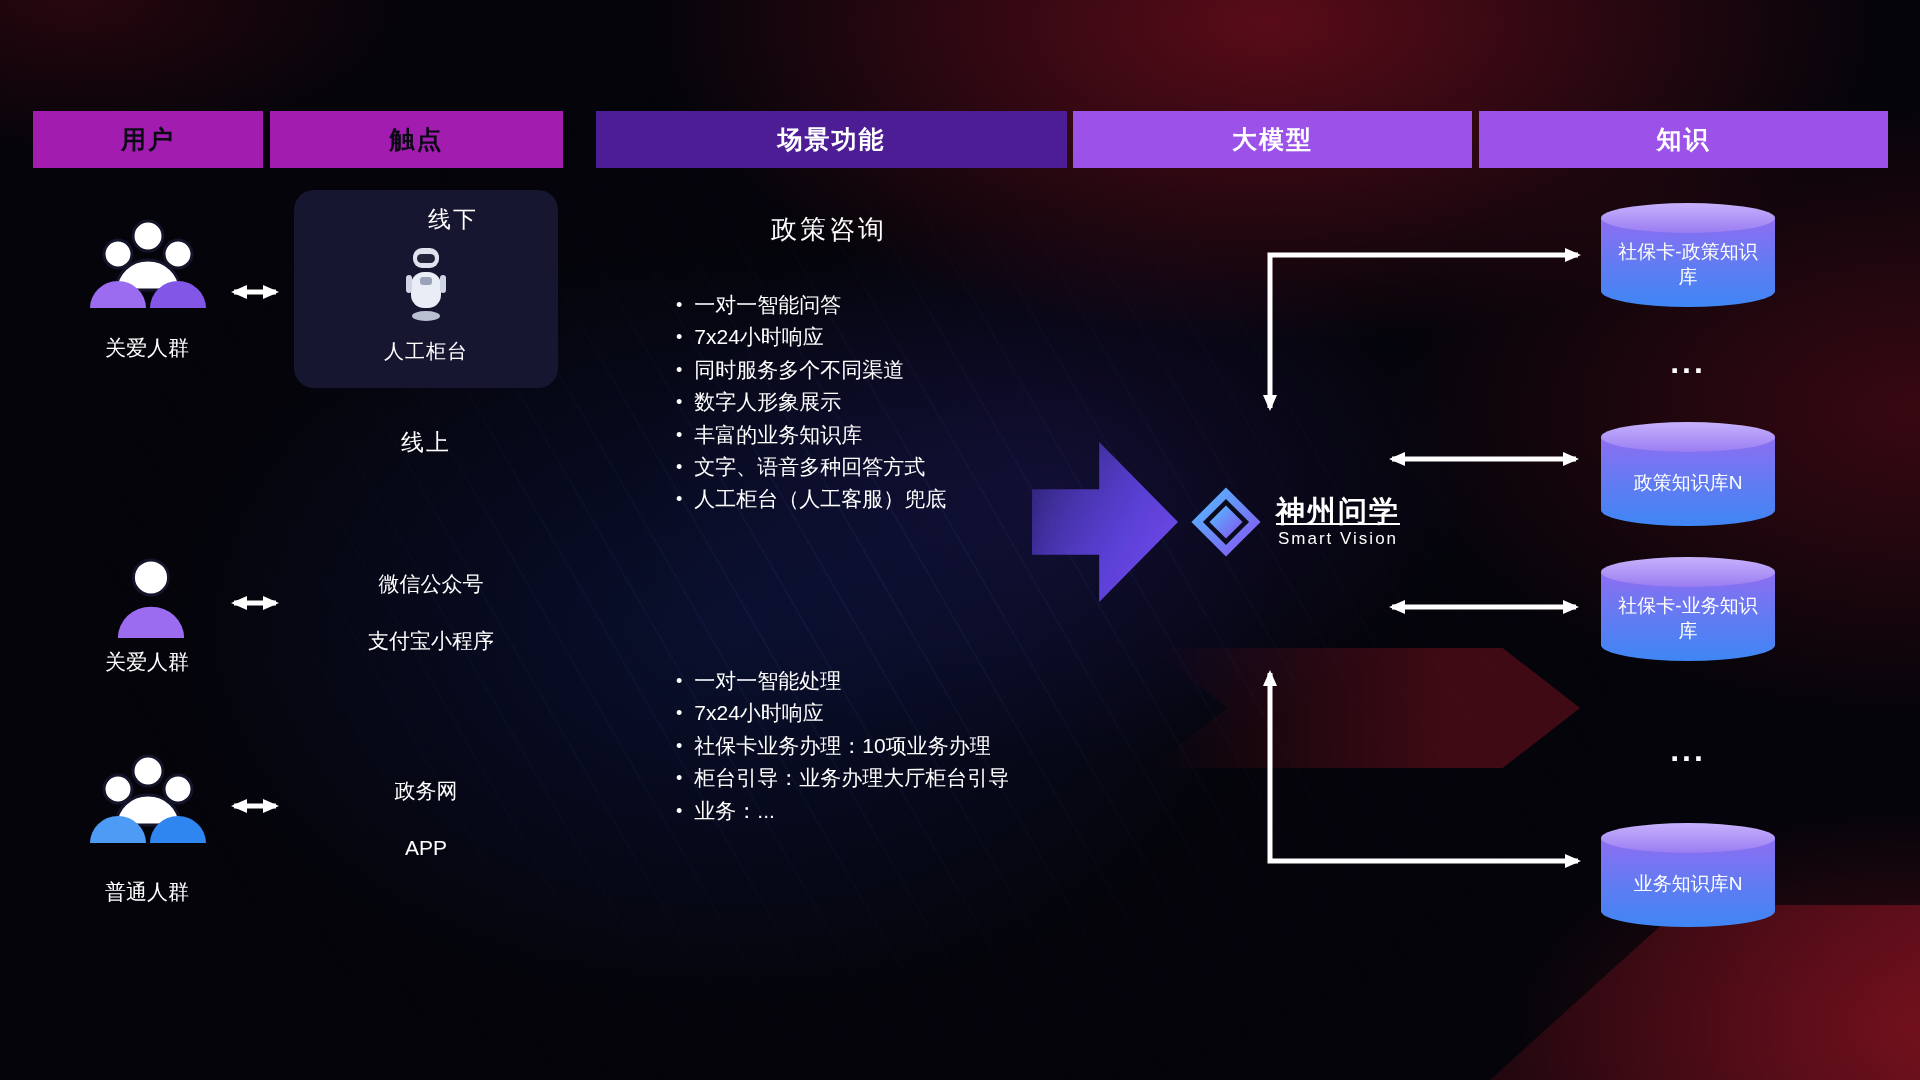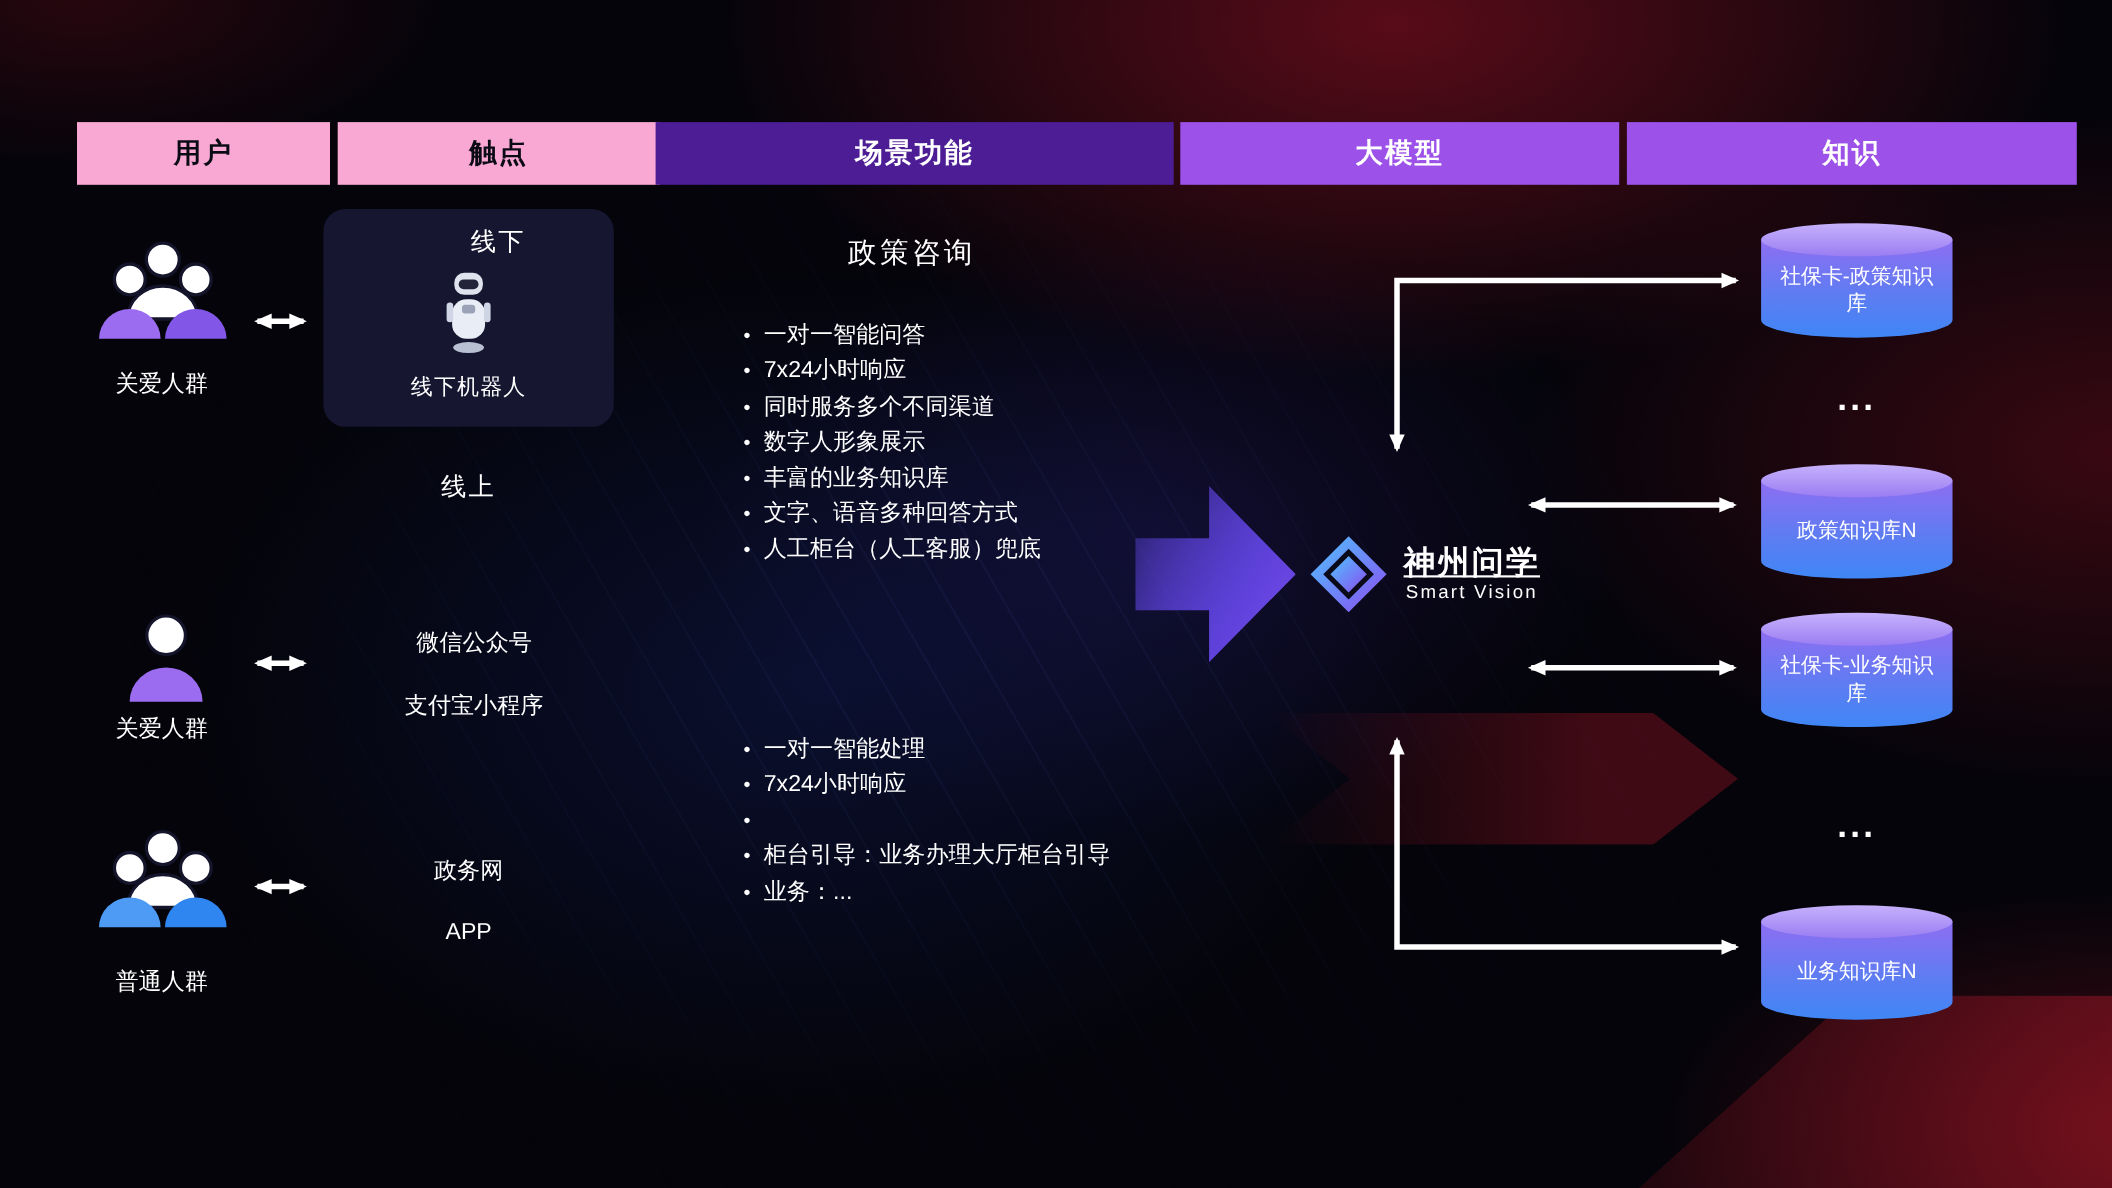--- a/index.html
+++ b/index.html
@@ -26,21 +26,21 @@
   .chev1 { position:absolute; left:1150px; top:648px; width:430px; height:120px;
     background: linear-gradient(90deg, rgba(140,16,30,0) 0%, rgba(160,20,36,0.55) 70%);
     clip-path: polygon(0 0, 82% 0, 100% 50%, 82% 100%, 0 100%, 18% 50%); opacity:.7; }
   .chev2 { position:absolute; left:1490px; top:905px; width:430px; height:175px;
     background: linear-gradient(90deg, rgba(150,18,34,0.25), rgba(190,26,44,0.5));
     clip-path: polygon(0 100%, 45% 0, 100% 0, 100% 100%); opacity:.8; }
 
   
   .hdr { position:absolute; top:111px; height:57px; line-height:57px;
     text-align:center; font-size:25px; font-weight:bold; letter-spacing:2px; }
-  .hdr-white  { background:#f9a8d4; color:#0a0a14;margin-left:37px; }
+  .hdr-white  { background:#a21caf; color:#0a0a14; }
   .hdr-blue   { background:#4c1d95; color:#fff; }
   .hdr-purple { background:#9c52e8; color:#fff; }
 
   
   .lbl { position:absolute; text-align:center; font-size:21px; color:#fff; }
   .sec-title { position:absolute; text-align:center; font-size:26px; font-weight:500; letter-spacing:3px; color:#fff; }
 
   
   .abs { position:absolute; }
 
@@ -129,21 +129,21 @@
     <div class="card-title">线下</div>
     <svg class="robot" width="50" height="86" viewBox="0 0 50 80">
       <rect x="12" y="3" width="26" height="20" rx="9" fill="#dfe3ee"></rect>
       <rect x="16" y="9" width="18" height="9" rx="4.5" fill="#23233a"></rect>
       <rect x="10" y="27" width="30" height="36" rx="13" fill="#e9edf6"></rect>
       <rect x="19" y="32" width="12" height="8" rx="3" fill="#9aa2b8"></rect>
       <rect x="5" y="30" width="6" height="18" rx="3" fill="#cfd5e4"></rect>
       <rect x="39" y="30" width="6" height="18" rx="3" fill="#cfd5e4"></rect>
       <ellipse cx="25" cy="71" rx="14" ry="5" fill="#b9c0d2"></ellipse>
     </svg>
-    <div class="card-sub">线下机器人</div>
+    <div class="card-sub">人工柜台</div>
   </div>
 
   <div class="lbl" style="left:294px;top:427px;width:264px;font-size:23px;letter-spacing:2px">线上</div>
   <div class="lbl" style="left:306px;top:570px;width:250px">微信公众号</div>
   <div class="lbl" style="left:306px;top:627px;width:250px">支付宝小程序</div>
   <div class="lbl" style="left:294px;top:777px;width:264px">政务网</div>
   <div class="lbl" style="left:294px;top:836px;width:264px">APP</div>
 
   <div class="sec-title" style="left:699px;top:212px;width:260px">政策咨询</div>
   <ul class="blist" style="left:676px;top:289px">
@@ -181,20 +181,21 @@
     <li>
         <span class="b">•</span>
         <span>一对一智能处理</span>
       </li>
     <li>
         <span class="b">•</span>
         <span>7x24小时响应</span>
       </li>
     <li>
         <span class="b">•</span>
+        <span>社保卡业务办理：10项业务办理</span>
       </li>
     <li>
         <span class="b">•</span>
         <span>柜台引导：业务办理大厅柜台引导</span>
       </li>
     <li>
         <span class="b">•</span>
         <span>业务：...</span>
       </li>
   </ul>

